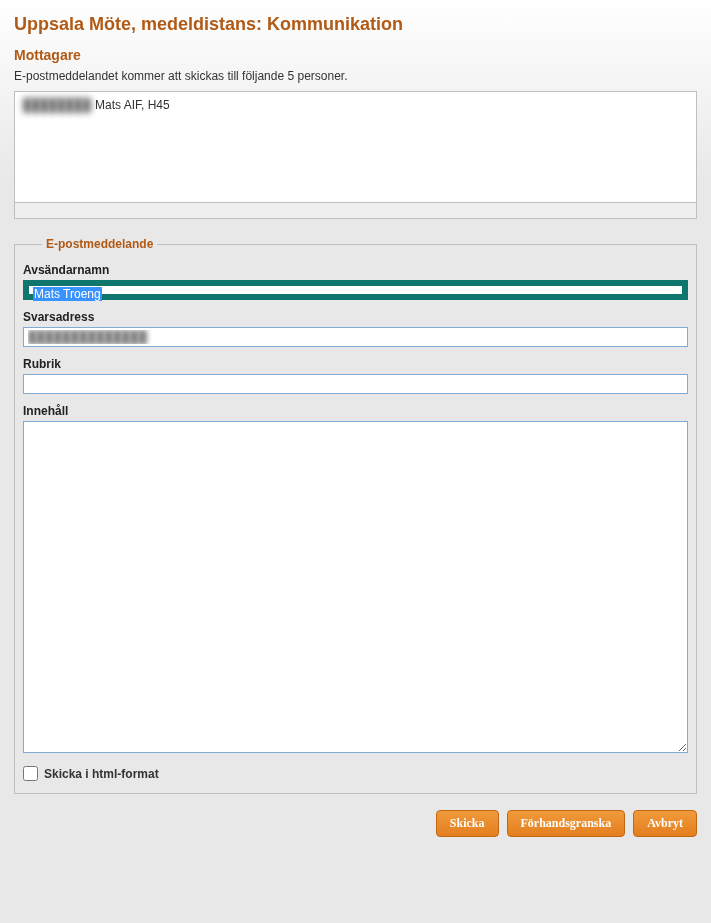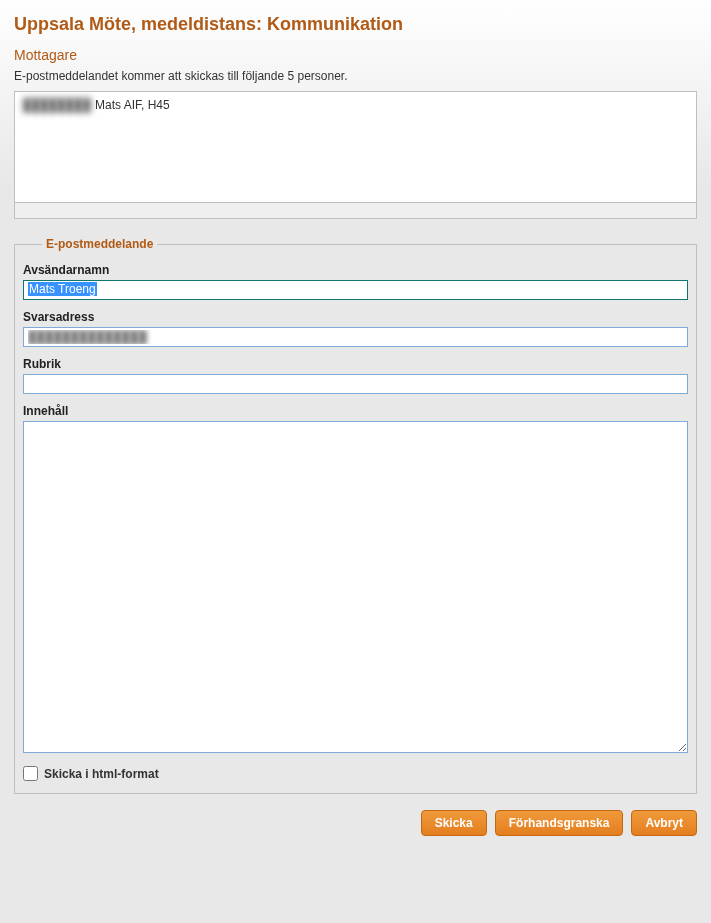--- a/index.html
+++ b/index.html
@@ -14,21 +14,21 @@
     }
     .page-title {
       color: #b15a16;
       font-size: 18px;
       font-weight: bold;
       padding: 14px 0 8px 14px;
     }
     .section-title {
       color: #b15a16;
       font-size: 14px;
-      font-weight: normal;
+      font-weight: bold;
       padding: 4px 14px 6px 14px;
     }
     .subtext {
       padding: 0 14px 8px 14px;
       color: #333;
       font-size: 12px;
     }
     .recipients-box-wrap { padding: 0 14px; }
     .recipients-box {
       background: #ffffff;
@@ -84,21 +84,21 @@
     .text-input {
       width: 100%;
       height: 20px;
       border: 1px solid #7fa9d6;
       background: #ffffff;
       font-size: 12px;
       padding: 1px 4px;
       outline: none;
       font-family: Arial, Helvetica, sans-serif;
     }
-    .text-input.focused { border: 1px solid #0f766e; }
+    .text-input.focused { border: 6px solid #0f766e; }
     .selected-text {
       background: #3892ff; color: #fff; padding: 0 1px;
     }
     .blurred-input {
       color: transparent; text-shadow: 0 0 5px rgba(80,80,80,.7);
     }
     .textarea {
       width: 100%;
       height: 332px;
       border: 1px solid #7fa9d6;
@@ -132,21 +132,21 @@
     }
     .btn {
       background: linear-gradient(to bottom, #f09a3b 0%, #e47e1f 100%);
       border: 1px solid #c36712;
       border-radius: 4px;
       color: #ffffff;
       font-weight: bold;
       font-size: 12px;
       padding: 5px 13px;
       cursor: pointer;
-      font-family: Liberation Sans, sans-serif;
+      font-family: Liberation Serif, serif;
     }
   </style>
 </head>
 <body>
 
 <div class="page-title">Uppsala Möte, medeldistans: Kommunikation</div>
 
 <div class="section-title">Mottagare</div>
 <div class="subtext">E-postmeddelandet kommer att skickas till följande 5 personer.</div>
 

